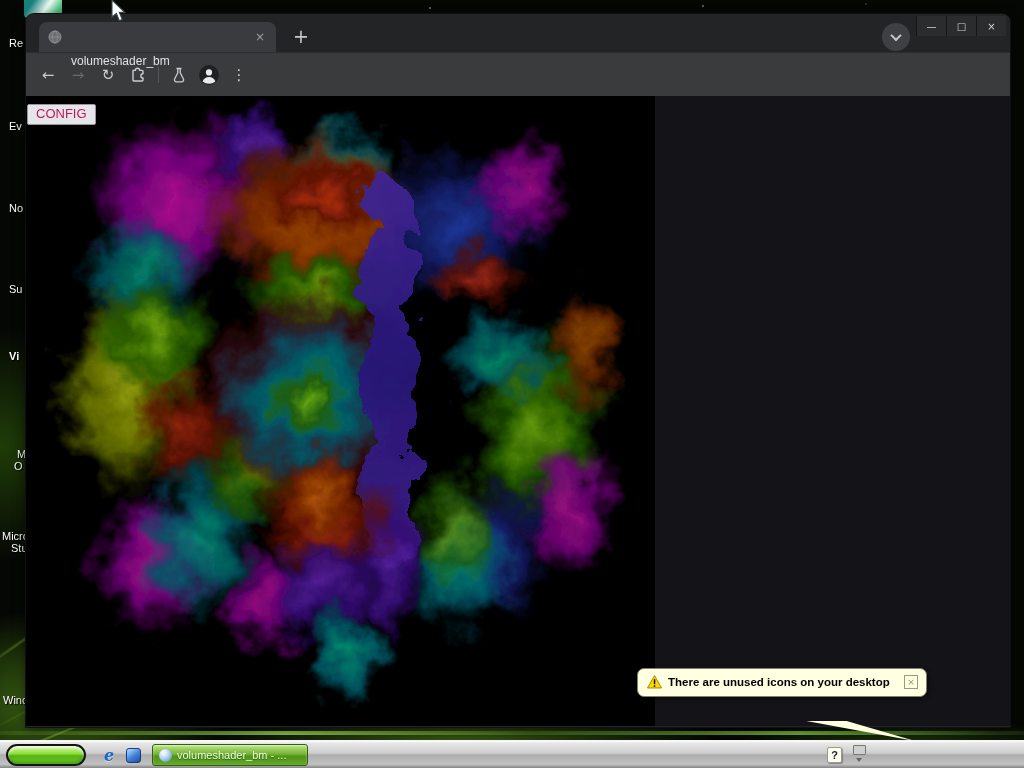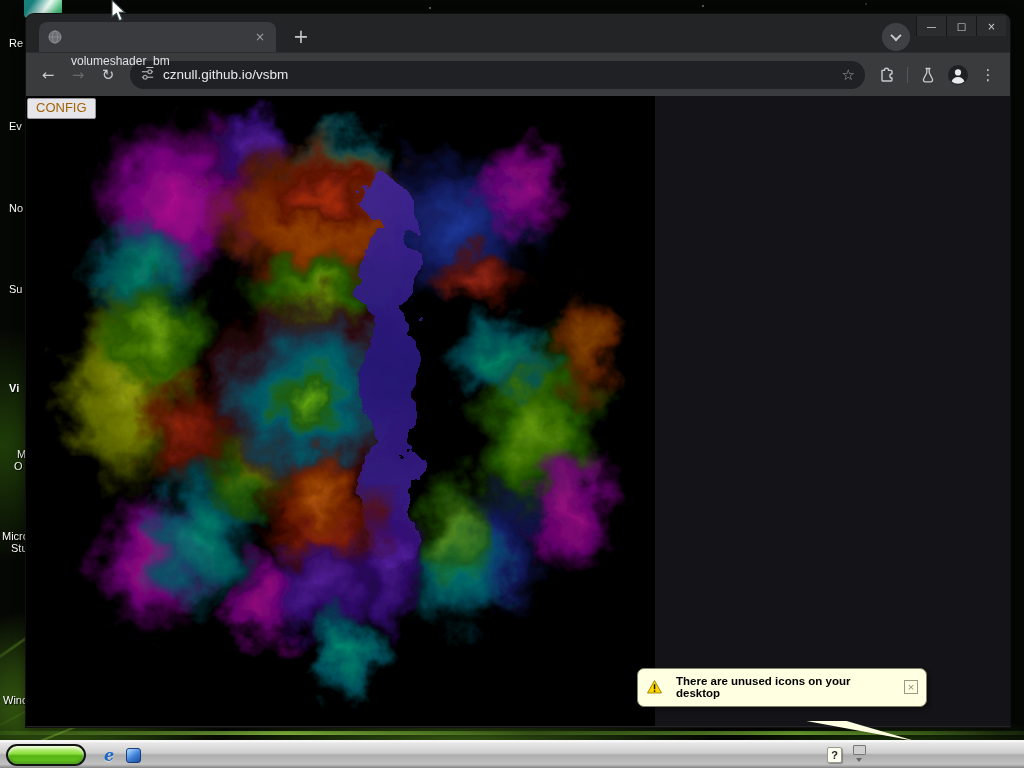--- a/index.html
+++ b/index.html
@@ -66,32 +66,32 @@
   #omni-spacer { flex:1; }
   .glyph { font-family:"DejaVu Sans",sans-serif; }
   #bookmark-star { color:#9aa0a6; font-size:15px; }
   .tbicon { width:28px; height:28px; display:flex; align-items:center; justify-content:center; }
   #tb-divider { width:1px; height:16px; background:#56575a; margin:0 4px; }
   #menu-dots { color:#c9cbce; font-size:15px; }
 
   #content { position:relative; height:630px; display:flex; }
   #canvas { position:relative; width:629px; height:630px; background:#000; overflow:hidden; }
   #panel { flex:1; background:#141418; }
-  #config-btn { position:absolute; left:1px; top:2px; z-index:3; padding:1px 8px 2px;
+  #config-btn { position:absolute; left:1px; top:8px; z-index:3; padding:1px 8px 2px;
     background:#e6e6ea; border:1px solid #96969c; border-radius:2px; font-size:13px;
-    color:#a16207; line-height:16px; }
+    color:#be185d; line-height:16px; }
 
   
   #balloon { position:absolute; left:637px; top:668px; width:290px; z-index:7;
     background:#ffffe1; border:1px solid #80816a; border-radius:7px;
     padding:6px 8px 7px 9px; box-shadow:2px 2px 4px rgba(0,0,0,.45); }
   #balloon-tail { position:absolute; left:797px; top:721px; width:118px; height:20px; z-index:6;
     background:#ffffe1; clip-path:polygon(8% 0, 42% 0, 100% 100%);
     filter:drop-shadow(1px 1px 1px rgba(0,0,0,.3)); }
-  #b-head { display:flex; align-items:center; gap:14px; }
+  #b-head { display:flex; align-items:center; gap:6px; }
   #b-title { flex:1; font-weight:bold; font-size:11.5px; color:#000; }
   #b-close { width:14px; height:14px; border:1px solid #9b9b85; color:#8e8e76; font-size:9px;
     display:flex; align-items:center; justify-content:center; background:#ffffe1;
     font-family:"DejaVu Sans",sans-serif; }
   #b-body { margin-top:4px; font-size:11.5px; color:#000; line-height:1.3; padding-right:2px; }
 
   
   #taskbar { position:absolute; left:0; bottom:0; width:1024px; height:28px; z-index:8;
     background:linear-gradient(180deg,#ffffff 0%,#e8e8e8 7%,#cecece 44%,#adadad 52%,#c2c2c2 86%,#848484 100%);
     border-top:1px solid #f5f5f5; }
@@ -153,21 +153,21 @@
   <div id="streak3" class="streak"></div>
   <div id="glowline"></div>
 </div>
 
 <div id="partial-icon"></div>
 
 <span class="desk-label" style="left:9px; top:37px;">Re</span>
 <span class="desk-label" style="left:9px; top:120px;text-align:center;">Ev</span>
 <span class="desk-label" style="left:9px; top:202px;text-align:center;">No</span>
 <span class="desk-label" style="left:9px; top:283px;">Su</span>
-<span class="desk-label" style="left:9px; top:382px;font-weight:bold;">Vi</span>
+<span class="desk-label" style="left:9px; top:350px;font-weight:bold;">Vi</span>
 <span class="desk-label" style="left:17px; top:448px;">M</span>
 <span class="desk-label" style="left:14px; top:460px;">O</span>
 <span class="desk-label" style="left:2px; top:530px;">Micro</span>
 <span class="desk-label" style="left:11px; top:542px;">Stu</span>
 <span class="desk-label" style="left:3px; top:694px;">Wind</span>
 
 <div id="bw">
 
   <div id="tabstrip">
     <div id="tab">
@@ -188,31 +188,20 @@
       <span class="wbtn">—</span>
       <span class="wbtn">□</span>
       <span class="wbtn">×</span>
     </div>
   </div>
 
   <div id="toolbar">
     <span class="navbtn">←</span>
     <span class="navbtn disabled">→</span>
     <span class="navbtn">↻</span>
-    <div id="omnibox">
-      <svg width="15" height="15" viewBox="0 0 16 16">
-        <line x1="2" y1="5" x2="14" y2="5" stroke="#9aa0a6" stroke-width="1.4"></line>
-        <circle cx="10.5" cy="5" r="2" fill="#202124" stroke="#9aa0a6" stroke-width="1.4"></circle>
-        <line x1="2" y1="11" x2="14" y2="11" stroke="#9aa0a6" stroke-width="1.4"></line>
-        <circle cx="5.5" cy="11" r="2" fill="#202124" stroke="#9aa0a6" stroke-width="1.4"></circle>
-      </svg>
-      <span id="url-text">cznull.github.io/vsbm</span>
-      <span id="omni-spacer"></span>
-      <span id="bookmark-star" class="glyph">☆</span>
-    </div>
     <span class="tbicon">
       <svg width="18" height="18" viewBox="0 0 18 18">
         <path d="M4 7h2.4a2.1 2.1 0 1 1 4.2 0H13a1 1 0 0 1 1 1v2.4a2.1 2.1 0 1 0 0 4.2V16.6a1 1 0 0 1-1 1H5a1 1 0 0 1-1-1V7z" transform="translate(0,-2.6)" fill="none" stroke="#c9cbce" stroke-width="1.4" stroke-linejoin="round"></path>
       </svg>
     </span>
     <span id="tb-divider"></span>
     <span class="tbicon">
       <svg width="18" height="18" viewBox="0 0 18 18">
         <path d="M7 2.5h4M7.8 2.5v4.2L4.6 13a2 2 0 0 0 1.8 2.9h5.2A2 2 0 0 0 13.4 13l-3.2-6.3V2.5" fill="none" stroke="#c9cbce" stroke-width="1.3" stroke-linecap="round" stroke-linejoin="round"></path>
       </svg>
@@ -345,20 +334,24 @@
     <span id="b-close">×</span>
   </div>
 </div>
 
 <div id="taskbar">
   <div id="start-btn"></div>
   <span id="ql-ie" class="ql">e</span>
   <span id="ql-app" class="ql">
       <span class="sq"></span>
     </span>
+  <div id="task-btn">
+    <span id="task-icon"></span>
+    <span id="task-label">volumeshader_bm - ...</span>
+  </div>
   <div id="help-icon">?</div>
   <div id="hidden-icons">
     <div class="win"></div>
     <div class="tri"></div>
   </div>
 </div>
 
 <svg id="cursor" width="20" height="23" viewBox="0 0 20 23">
   <path d="M2,0 L2,17 L6.4,13.4 L9.3,20.6 L12.2,19.4 L9.3,12.4 L14.8,12.4 Z" fill="#fff" stroke="#3a4a4a" stroke-width="1.1"></path>
 </svg>

